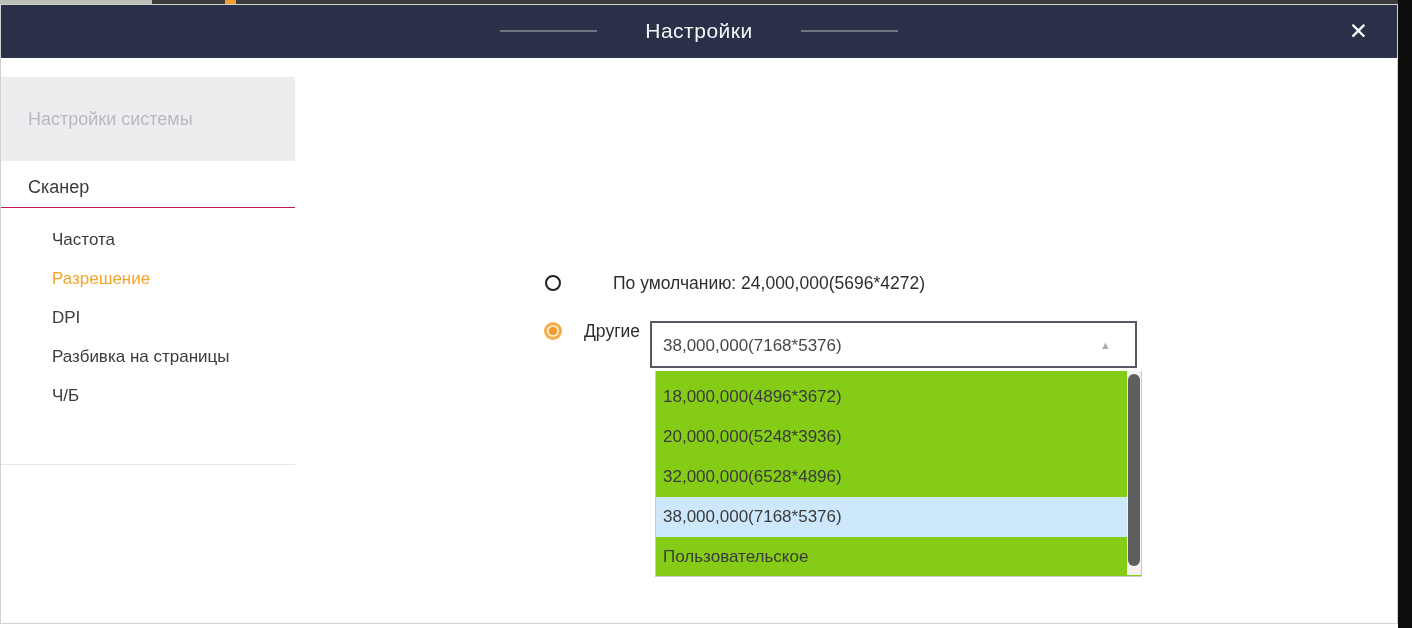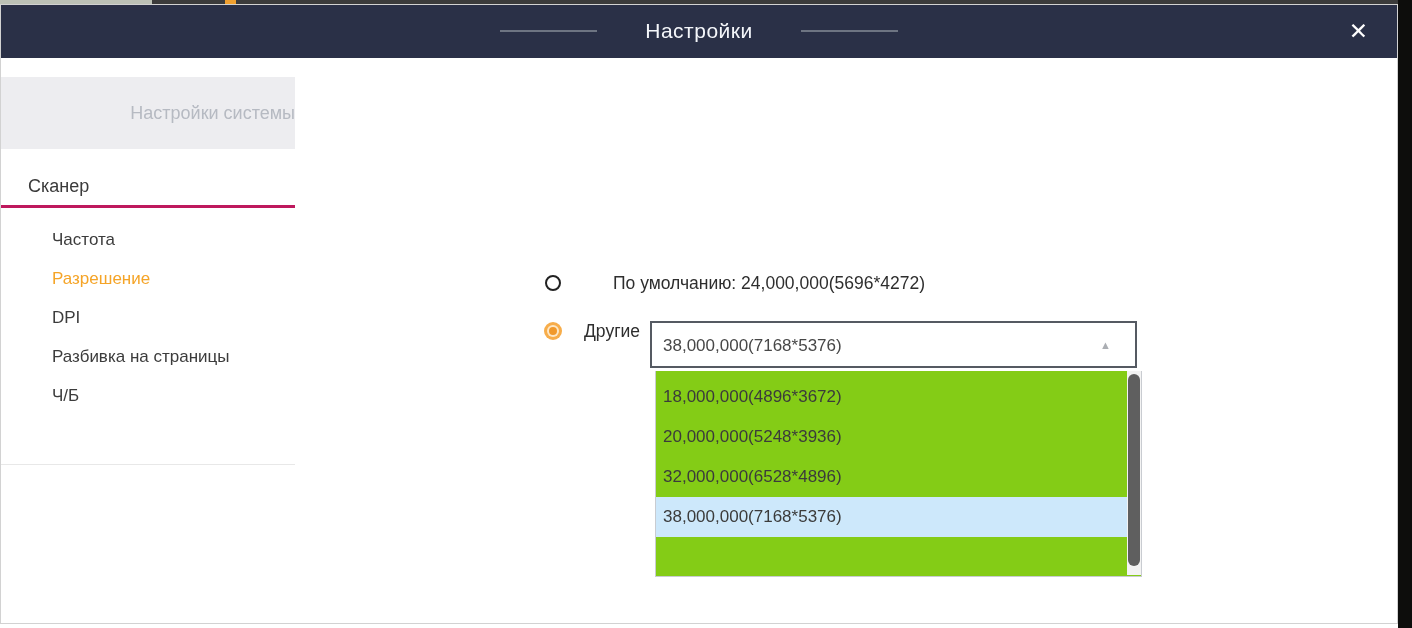--- a/index.html
+++ b/index.html
@@ -26,25 +26,25 @@
   .header { position:absolute; left:0; top:4px; width:1398px; height:54px; background:#2a3047;
     display:flex; align-items:center; justify-content:center; gap:48px; }
   .hline { width:97px; height:2px; background:#6d7482; }
   .title { color:#f4f6fa; font-size:21px; letter-spacing:0.5px; }
   .close-btn { position:absolute; right:26px; top:50%; transform:translateY(-50%);
     color:#ffffff; font-size:23px; line-height:1; cursor:pointer; padding:4px; }
 
   
   .sidebar-sec { position:absolute; left:1px; width:294px; background:#ededf0;
     color:#b6bac2; font-size:18px; }
-  .sec-system { top:77px; height:72px; display:flex; align-items:center; padding-left:27px;justify-content:flex-end; }
+  .sec-system { top:77px; height:84px; display:flex; align-items:center; padding-left:27px; }
   .sec-presenter { top:469px; height:154px; padding:36px 0 0 27px; }
   .scanner-head { position:absolute; left:1px; top:168px; width:294px; height:40px;
     display:flex; align-items:center; padding-left:27px; color:#3a3a3a; font-size:18px;
-    border-bottom:3px solid #be185d; }
+    border-bottom:1px solid #be185d; }
   .scan-nav { position:absolute; left:12px; top:220px; width:294px; list-style:none; }
   .scan-nav li { height:39px; line-height:39px; padding-left:40px; font-size:17px;
     color:#3c3c3c; cursor:pointer; white-space:nowrap; }
   .scan-nav li.selected { color:#f5a427; }
   .side-sep { position:absolute; left:1px; top:464px; width:294px; height:1px; background:#e8e8e8; }
 
   
   .radio-row { position:absolute; display:flex; align-items:center; }
   .row-default { left:545px; top:271px; height:24px;gap:36px; }
   .row-other { left:544px; top:319px; height:24px;gap:8px; }
@@ -127,20 +127,21 @@
     <span class="combo-arrow">▲</span>
   </div>
 
   <div class="dd-list">
     <div class="dd-inner">
       <div class="dd-item">16,000,000(4608*3456)</div>
       <div class="dd-item">18,000,000(4896*3672)</div>
       <div class="dd-item">20,000,000(5248*3936)</div>
       <div class="dd-item">32,000,000(6528*4896)</div>
       <div class="dd-item highlighted">38,000,000(7168*5376)</div>
+      <div class="dd-item">Пользовательское</div>
     </div>
     <div class="dd-scrollbar">
       <div class="dd-thumb"></div>
     </div>
   </div>
 
   <div class="window-frame"></div>
 </div>
 
 </body></html>

